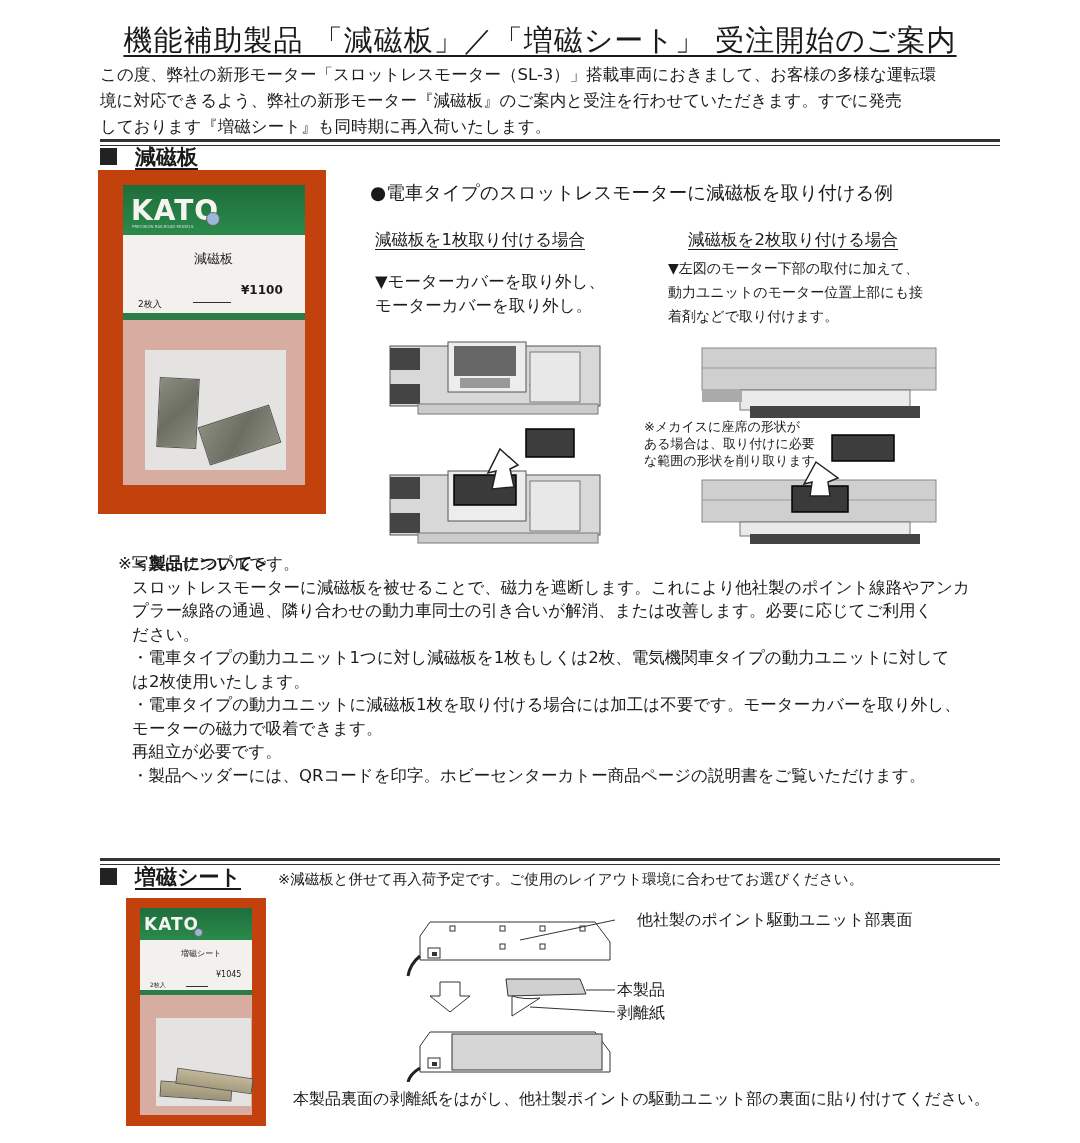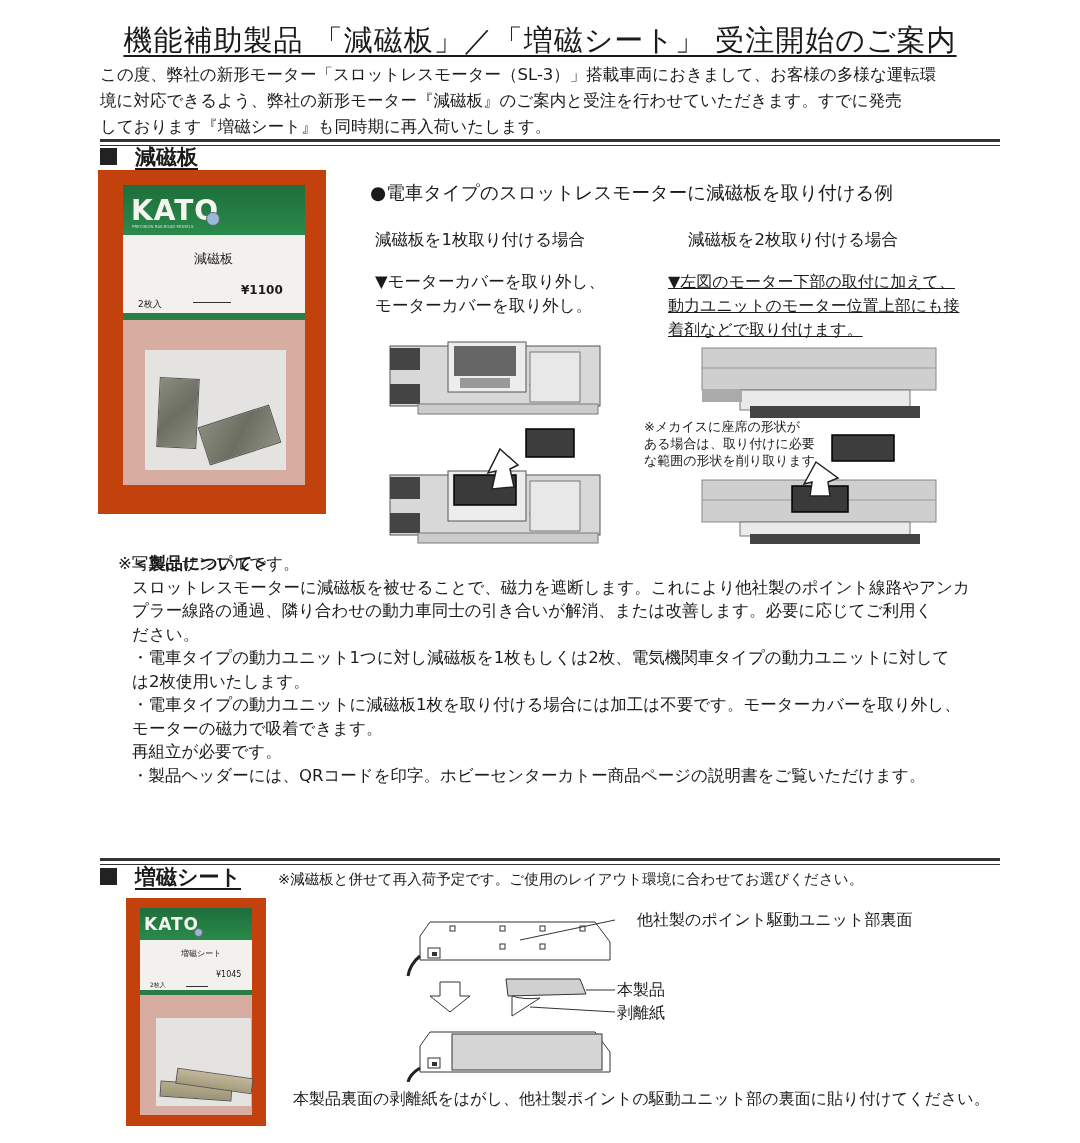--- a/index.html
+++ b/index.html
@@ -18,21 +18,21 @@
   .pkg .card { position: absolute; background: #f3f1ee; }
   .pkg .bottomband { position: absolute; background: #2a7d45; }
   .pkg .bag { position: absolute; background: rgba(225,232,240,0.65); }
   .pkg .paper { position: absolute; background: #e4e3e1; }
   .pkg .plate { position: absolute; background: linear-gradient(135deg,#8a8c7e,#6c6e62,#8d8f82); border: 1px solid #555; }
   .kato { position: absolute; color: #f5f5f0; font-weight: bold; letter-spacing: 1px; }
   .hole { position: absolute; border-radius: 50%; background: #9cb7d7; border: 1px solid #666; }
   .txt { position: absolute; white-space: nowrap; }
   .para { left: 100px; width: 890px; font-size: 16.5px; line-height: 23.5px; margin-left: 32px; }
   .small { font-size: 13px; line-height: 17px; }
-  .ul { text-underline-offset: 4px; }
+  .ul { text-decoration: underline; text-underline-offset: 4px; }
   svg { position: absolute; }
 </style>
 </head>
 <body>
 
 <div class="abs title"><span>機能補助製品 「減磁板」／「増磁シート」 受注開始のご案内</span></div>
 
 <div class="abs intro">
   <div>この度、弊社の新形モーター「スロットレスモーター（SL-3）」搭載車両におきまして、お客様の多様な運転環</div>
   <div>境に対応できるよう、弊社の新形モーター『減磁板』のご案内と受注を行わせていただきます。すでに発売</div>
@@ -65,21 +65,21 @@
 
 <div class="txt" style="left:370px; top:180px; font-size:18.5px;">●電車タイプのスロットレスモーターに減磁板を取り付ける例</div>
 
 <div class="txt ul" style="left:375px; top:229px; font-size:16.5px;">減磁板を1枚取り付ける場合</div>
 <div class="txt" style="left:375px; top:270px; font-size:16.5px; line-height:24px;">
   <div>▼モーターカバーを取り外し、</div>
   <div>モーターカバーを取り外し。</div>
 </div>
 
 <div class="txt ul" style="left:688px; top:229px; font-size:16.5px;">減磁板を2枚取り付ける場合</div>
-<div class="txt" style="left:668px; top:270px; font-size:16px; line-height:24px;text-decoration:underline;">
+<div class="txt" style="left:668px; top:256px; font-size:14px; line-height:24px;">
   <div>▼左図のモーター下部の取付に加えて、</div>
   <div>動力ユニットのモーター位置上部にも接</div>
   <div>着剤などで取り付けます。</div>
 </div>
 
 <svg style="left:388px; top:340px;" width="222" height="80" viewBox="0 0 222 80">
   <rect x="2" y="6" width="210" height="60" fill="#d8d8d8" stroke="#555"></rect>
   <rect x="2" y="8" width="30" height="22" fill="#444"></rect>
   <rect x="2" y="44" width="30" height="20" fill="#444"></rect>
   <rect x="60" y="2" width="78" height="50" fill="#ededed" stroke="#555"></rect>

